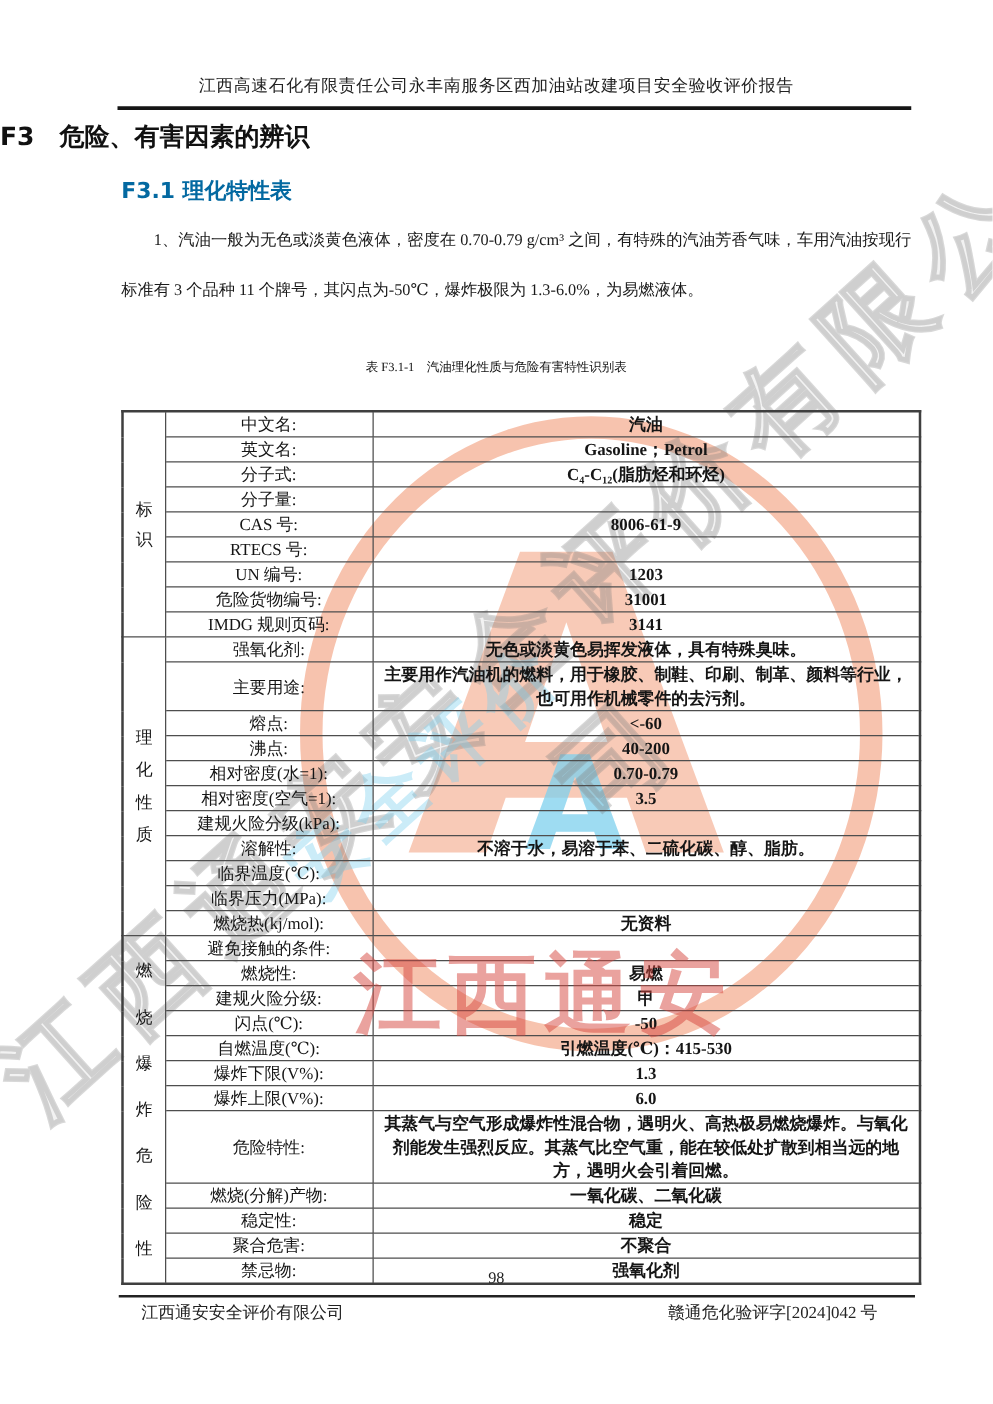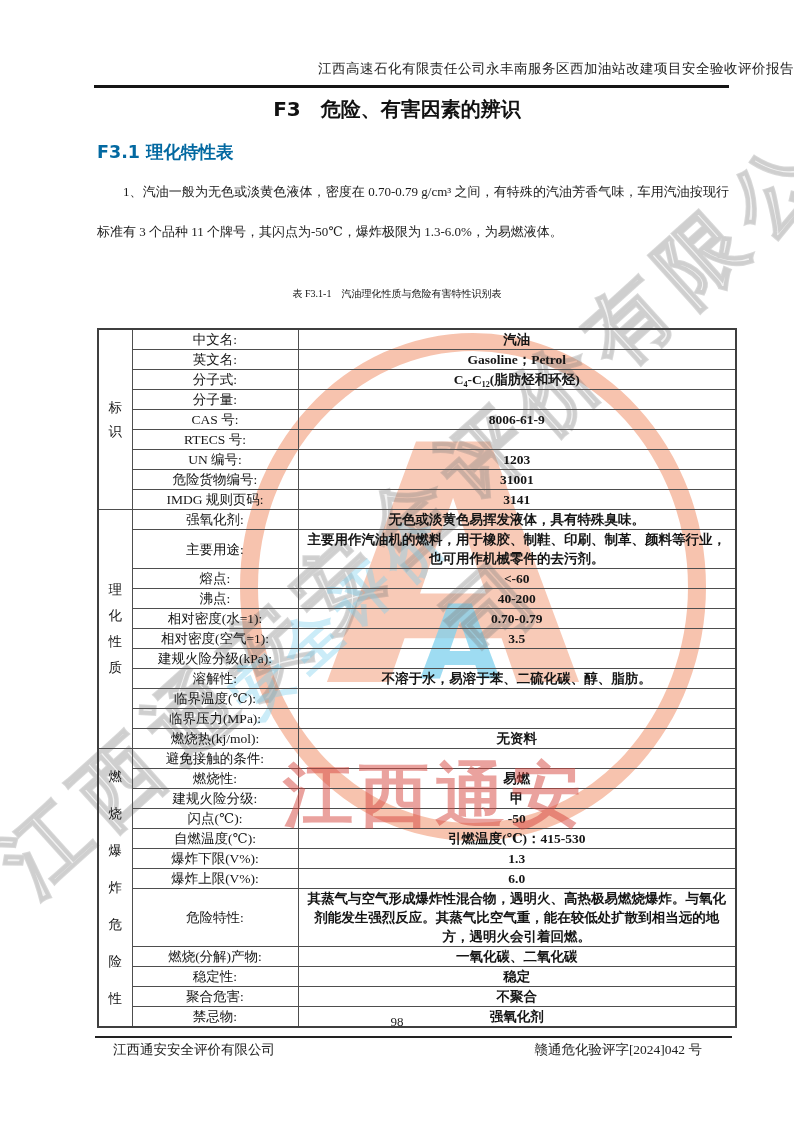--- a/index.html
+++ b/index.html
@@ -5,26 +5,26 @@
   html,body{margin:0;padding:0;}
   body{
     width:794px;height:1123px;position:relative;background:#ffffff;
     font-family:"Liberation Serif","DejaVu Serif",serif;color:#1c1c1c;
     overflow:hidden;
   }
   .abs{position:absolute;}
   
   .content{z-index:2;}
   .doc-header{
-    left:0;top:60px;width:794px;text-align:right;
+    left:0;top:60px;width:794px;text-align:center;
     font-size:13.5px;letter-spacing:.5px;color:#222;
   }
   .header-rule{left:94px;top:85px;width:635px;height:2.5px;background:#151515;}
   .doc-title{
-    left:0;top:96px;width:794px;text-align:center;
+    left:0;top:96px;width:794px;
     font-family:"DejaVu Sans","Liberation Sans",sans-serif;
     font-weight:bold;font-size:20px;color:#111;
   }
   .sec-heading{
     left:97px;top:140px;
     font-weight:bold;font-size:17.5px;color:#0369a1;
     font-family:"DejaVu Sans","Liberation Sans",sans-serif;
   }
   .paragraph{
     left:97px;top:172px;width:632px;

